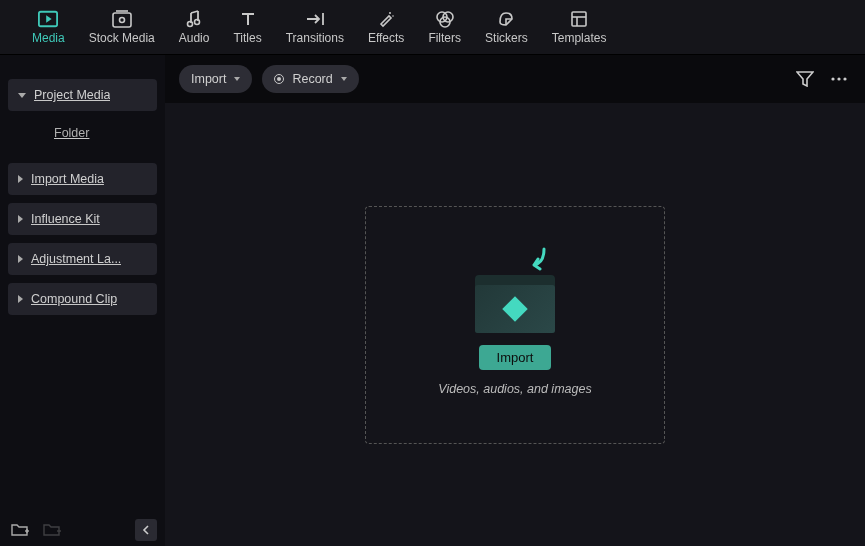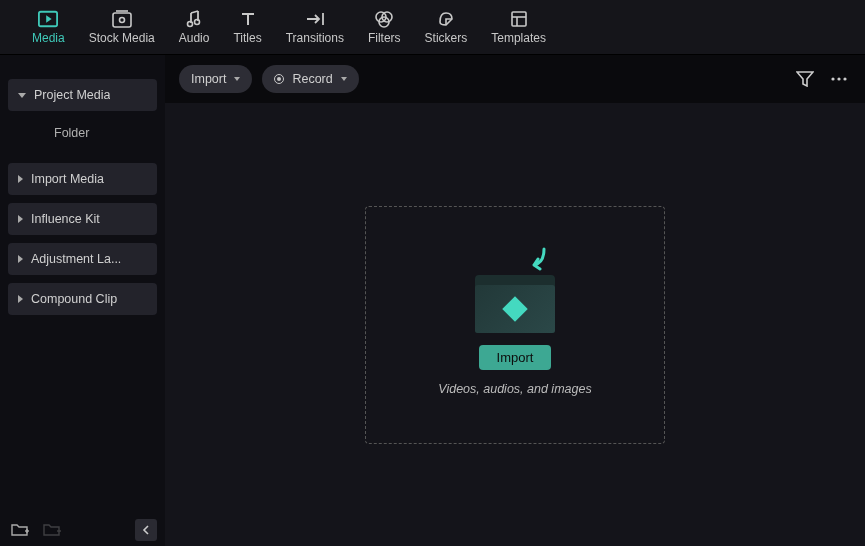--- a/index.html
+++ b/index.html
@@ -45,21 +45,21 @@
 }
 
 
 .sidebar {
   width: 165px;
   background: #0e0e13;
   display: flex;
   flex-direction: column;
   padding-top: 8px;
 }
-.sidebar-list { flex: 1; padding: 16px 8px; }
+.sidebar-list { flex: 1; padding: 16px 8px; text-decoration: underline; }
 .sidebar-item {
   display: flex;
   align-items: center;
   height: 32px;
   padding: 0 10px;
   border-radius: 4px;
   margin-bottom: 8px;
   cursor: pointer;
   background: #23232b;
   gap: 8px;
@@ -272,20 +272,30 @@
   <div class="top-tab">
     <span class="icon">
       <svg width="20" height="16" viewBox="0 0 20 16">
           <path d="M2 8 L14 8 M10 4 L14 8 L10 12" stroke="#c8c8c8" stroke-width="1.8" fill="none"></path>
           <path d="M18 2 L18 14" stroke="#c8c8c8" stroke-width="1.8"></path>
         </svg>
     </span>
     <span class="label">Transitions</span>
   </div>
 
+  <div class="top-tab">
+    <span class="icon">
+      <svg width="18" height="18" viewBox="0 0 18 18">
+          <path d="M4 14 L12 6 L14 8 L6 16 Z" fill="none" stroke="#c8c8c8" stroke-width="1.6"></path>
+          <circle cx="13" cy="3" r="1" fill="#c8c8c8"></circle>
+          <circle cx="16" cy="6" r="0.8" fill="#c8c8c8"></circle>
+        </svg>
+    </span>
+    <span class="label">Effects</span>
+  </div>
 
   <div class="top-tab">
     <span class="icon">
       <svg width="20" height="18" viewBox="0 0 20 18">
           <circle cx="7" cy="7" r="5" fill="none" stroke="#c8c8c8" stroke-width="1.6"></circle>
           <circle cx="13" cy="7" r="5" fill="none" stroke="#c8c8c8" stroke-width="1.6"></circle>
           <circle cx="10" cy="12" r="5" fill="none" stroke="#c8c8c8" stroke-width="1.6"></circle>
         </svg>
     </span>
     <span class="label">Filters</span>

